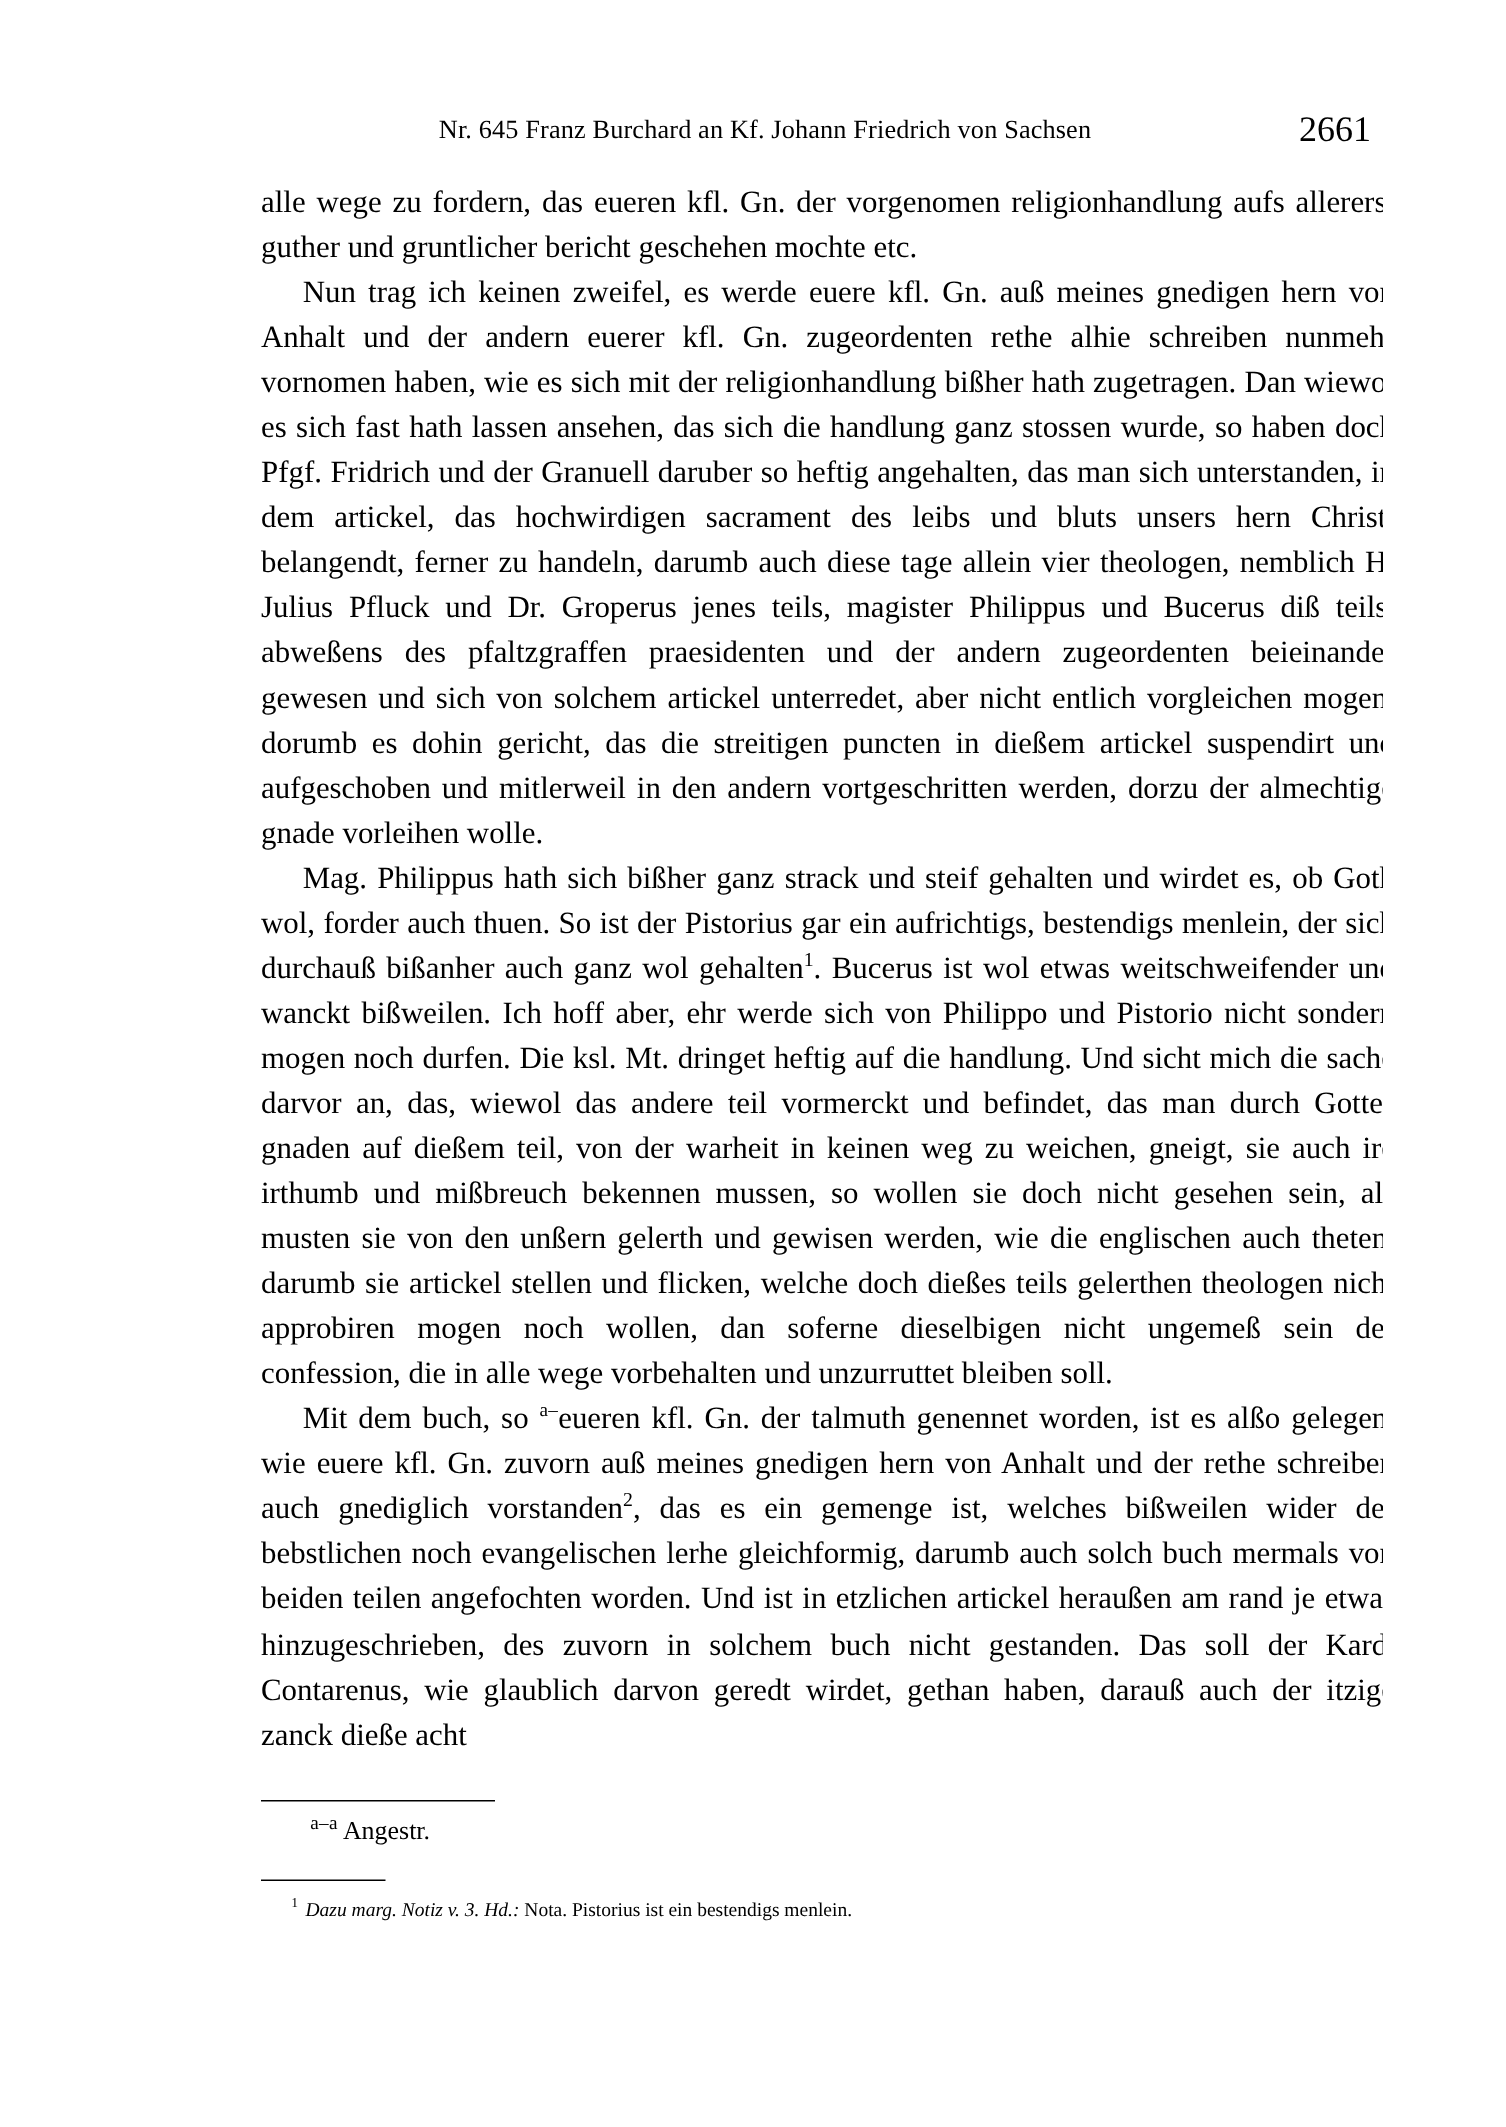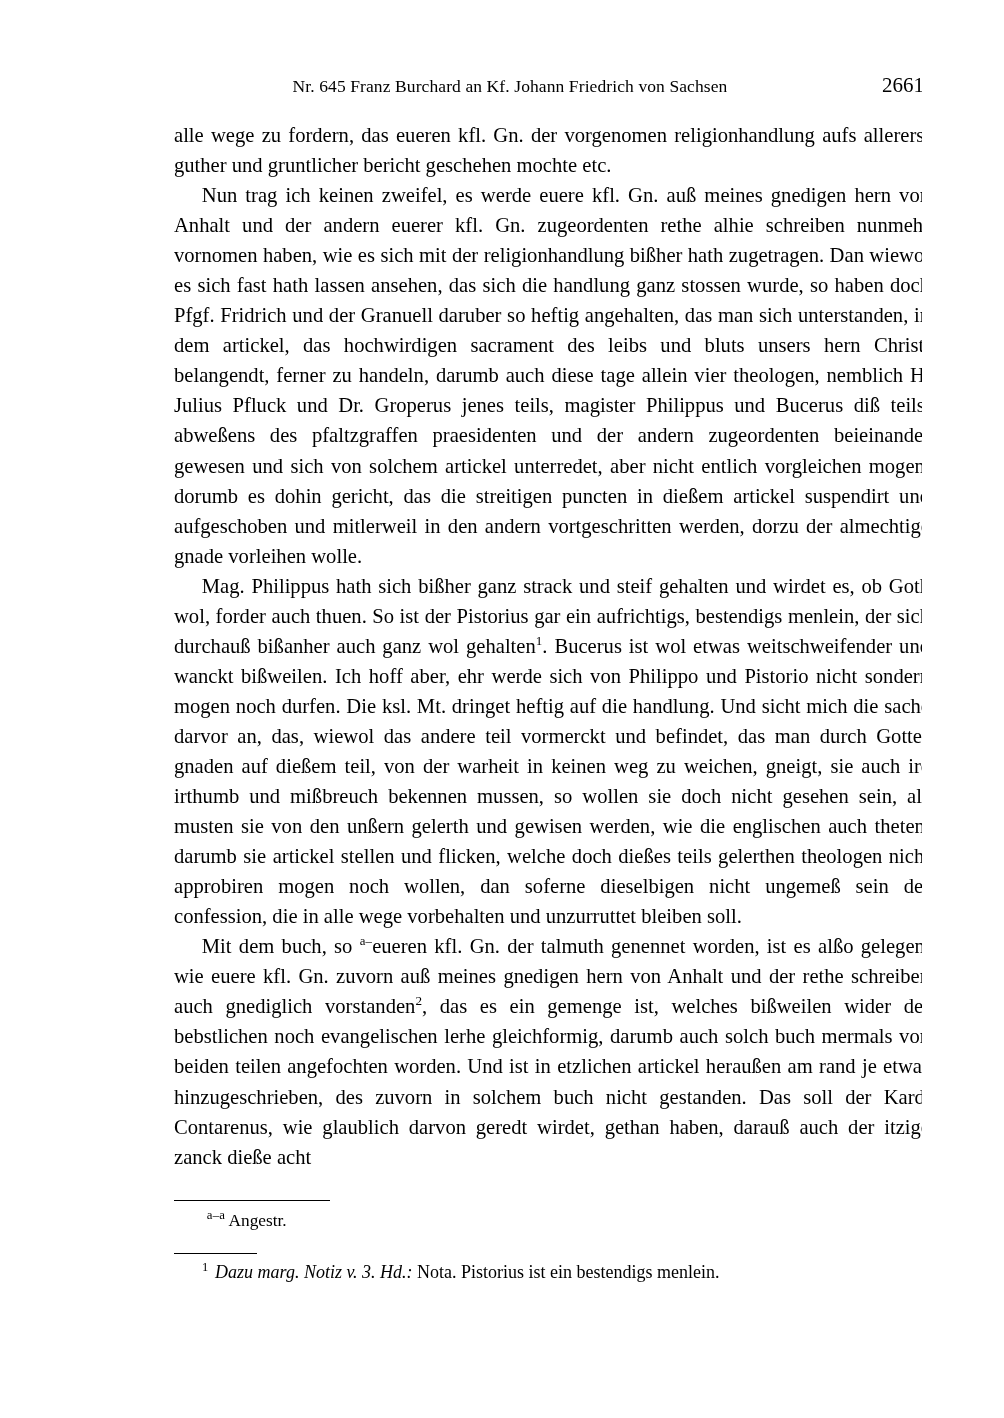--- a/index.html
+++ b/index.html
@@ -41,23 +41,23 @@
     position: absolute;
     left: 0;
     right: 0;
     top: 0;
     text-align: center;
     padding-right: 84px;
     letter-spacing: 0.1px;
   }
   .running-head .rh-folio {
     position: absolute;
-    right: 6px;
+    right: 16px;
     top: -3px;
-    font-size: 21px;
+    font-size: 24px;
   }
 
   
   .body-text {
     font-size: 20.6px;
     line-height: 30.05px;
     text-align: justify;
     text-justify: inter-word;
     hyphens: none;
     -webkit-hyphens: none;
@@ -112,21 +112,21 @@
     line-height: 0;
     letter-spacing: 0.2px;
   }
   .variants .italic {
   }
 
   .notes {
     margin-top: 20px;
   }
   .notes-list {
-    font-size: 18px;
+    font-size: 13px;
     line-height: 25.5px;
     text-align: justify;
     margin-top: 6px;
   }
   .notes-list .note {
     margin: 0;
     text-indent: 1.55em;
   }
   .notes-list .note-num {
     font-size: 0.70em;

